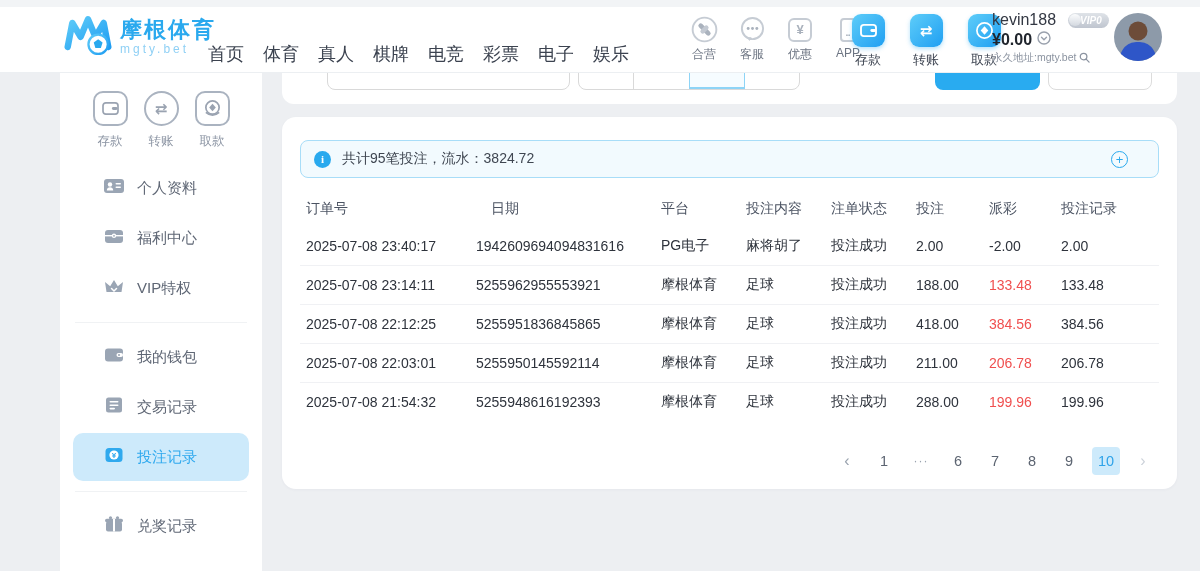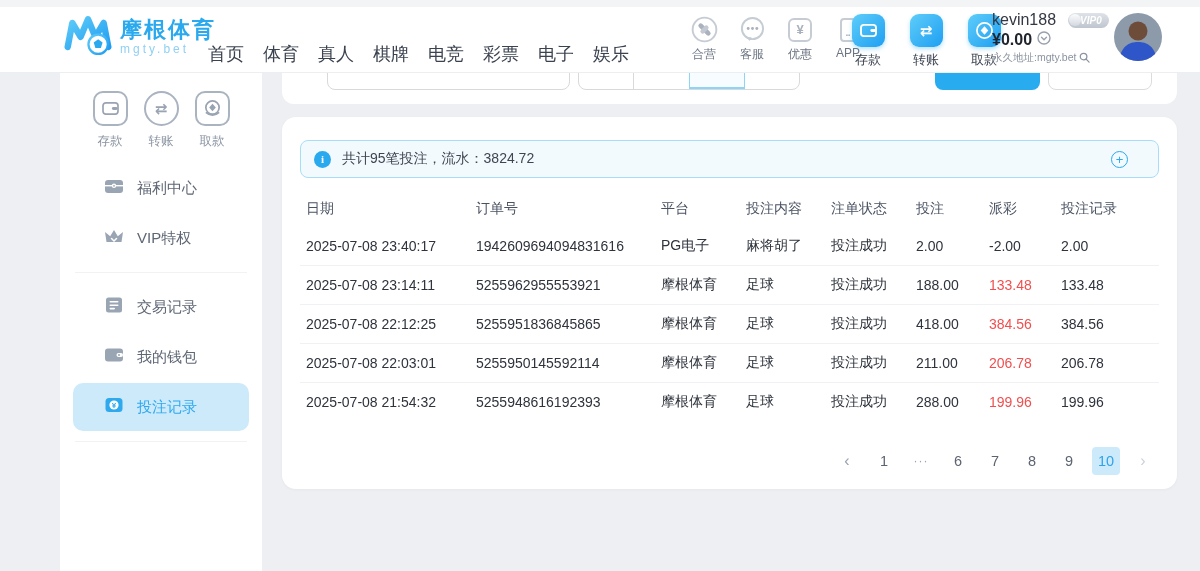--- a/index.html
+++ b/index.html
@@ -245,65 +245,85 @@
             <path d="M3 14 q7 6 14 0" fill="none" stroke="#9aa3b1" stroke-width="1.8"></path>
           </svg>
       </span>
       <span class="lbl">取款</span>
     </div>
   </div>
 
   <div class="sb-menu">
     <div class="menu-item">
       <span><svg width="20" height="16" viewBox="0 0 20 16">
+            <rect x="0" y="1" width="20" height="14" rx="3" fill="currentColor"></rect>
+            <circle cx="6" cy="6.5" r="2.2" fill="#fff"></circle>
+            <path d="M2.8 12.5 c0-2 1.6-3.2 3.2-3.2 s3.2 1.2 3.2 3.2 Z" fill="#fff"></path>
+            <rect x="11.5" y="5" width="5.5" height="1.6" rx="0.8" fill="#fff"></rect>
+            <rect x="11.5" y="8.4" width="5.5" height="1.6" rx="0.8" fill="#fff"></rect>
+          </svg></span>
+      <span class="lbl">个人资料</span>
+    </div>
+    <div class="menu-item">
+      <span><svg width="20" height="16" viewBox="0 0 20 16">
             <rect x="1" y="2" width="18" height="13" rx="3" fill="currentColor"></rect>
             <rect x="1" y="7" width="18" height="1.4" fill="#fff"></rect>
             <circle cx="10" cy="7.8" r="2.2" fill="#fff"></circle>
             <circle cx="10" cy="7.8" r="0.9" fill="currentColor"></circle>
           </svg></span>
       <span class="lbl">福利中心</span>
     </div>
     <div class="menu-item">
       <span><svg width="20" height="16" viewBox="0 0 20 16">
             <path d="M2.5 14 L1 4 L6.2 8.2 L10 2 L13.8 8.2 L19 4 L17.5 14 Z" fill="currentColor"></path>
             <path d="M7.5 10.5 L10 13 L12.5 10.5" fill="none" stroke="#fff" stroke-width="1.5" stroke-linecap="round"></path>
           </svg></span>
       <span class="lbl">VIP特权</span>
     </div>
 
     <div class="sb-div"></div>
 
     <div class="menu-item">
       <span><svg width="20" height="16" viewBox="0 0 20 16">
+            <rect x="1" y="1.5" width="18" height="13" rx="3" fill="currentColor"></rect>
+            <rect x="12.5" y="6" width="6.5" height="4" rx="2" fill="#fff"></rect>
+            <circle cx="15" cy="8" r="1" fill="currentColor"></circle>
+          </svg></span>
+      <span class="lbl">我的钱包</span>
+    </div>
+    <div class="menu-item">
+      <span><svg width="20" height="16" viewBox="0 0 20 16">
             <rect x="2" y="0.5" width="16" height="15" rx="2.5" fill="currentColor"></rect>
             <rect x="5.5" y="4" width="9" height="1.6" rx="0.8" fill="#fff"></rect>
             <rect x="5.5" y="7.4" width="9" height="1.6" rx="0.8" fill="#fff"></rect>
             <rect x="5.5" y="10.8" width="5.5" height="1.6" rx="0.8" fill="#fff"></rect>
           </svg></span>
       <span class="lbl">交易记录</span>
     </div>
-    <div class="menu-item">
-      <span><svg width="20" height="16" viewBox="0 0 20 16">
-            <rect x="1" y="1.5" width="18" height="13" rx="3" fill="currentColor"></rect>
-            <rect x="12.5" y="6" width="6.5" height="4" rx="2" fill="#fff"></rect>
-            <circle cx="15" cy="8" r="1" fill="currentColor"></circle>
-          </svg></span>
-      <span class="lbl">我的钱包</span>
-    </div>
     <div class="menu-item active">
       <span><svg width="20" height="16" viewBox="0 0 20 16">
             <rect x="1.5" y="1" width="17" height="14" rx="3.5" fill="currentColor"></rect>
             <circle cx="10" cy="8" r="4.6" fill="#fff"></circle>
             <text x="10" y="10.8" font-size="8" font-weight="bold" text-anchor="middle" fill="currentColor">¥</text>
           </svg></span>
       <span class="lbl">投注记录</span>
     </div>
 
     <div class="sb-div"></div>
 
+    <div class="menu-item">
+      <span><svg width="20" height="16" viewBox="0 0 20 16">
+            <rect x="2" y="5.5" width="16" height="10" rx="2" fill="currentColor"></rect>
+            <rect x="1" y="2.8" width="18" height="3.6" rx="1.8" fill="currentColor"></rect>
+            <rect x="9" y="2.8" width="2" height="12.7" fill="#fff"></rect>
+            <circle cx="6.5" cy="1.8" r="1.6" fill="currentColor"></circle>
+            <circle cx="13.5" cy="1.8" r="1.6" fill="currentColor"></circle>
+          </svg></span>
+      <span class="lbl">兑奖记录</span>
+    </div>
   </div>
 </div>
 
 <div class="filter-card">
   <div class="f-input"></div>
   <div class="f-seg">
     <div class="seg-cell"></div>
     <div class="seg-cell"></div>
     <div class="seg-cell selected"></div>
     <div class="seg-cell"></div>
@@ -316,22 +336,22 @@
 
   <div class="summary">
     <span class="info-icn">i</span>
     <span class="txt">共计95笔投注，流水：3824.72</span>
     <span class="sp"></span>
     <span class="expand-icn">+</span>
   </div>
 
   <div class="btable">
     <div class="trow t-head">
+      <span class="cell c1">订单号</span>
       <span class="cell c0">日期</span>
-      <span class="cell c1">订单号</span>
       <span class="cell c2">平台</span>
       <span class="cell c3">投注内容</span>
       <span class="cell c4">注单状态</span>
       <span class="cell c5">投注</span>
       <span class="cell c6">派彩</span>
       <span class="cell c7">投注记录</span>
     </div>
     <div class="t-body">
       <div class="trow">
         <span class="cell c0">2025-07-08 23:40:17</span>

